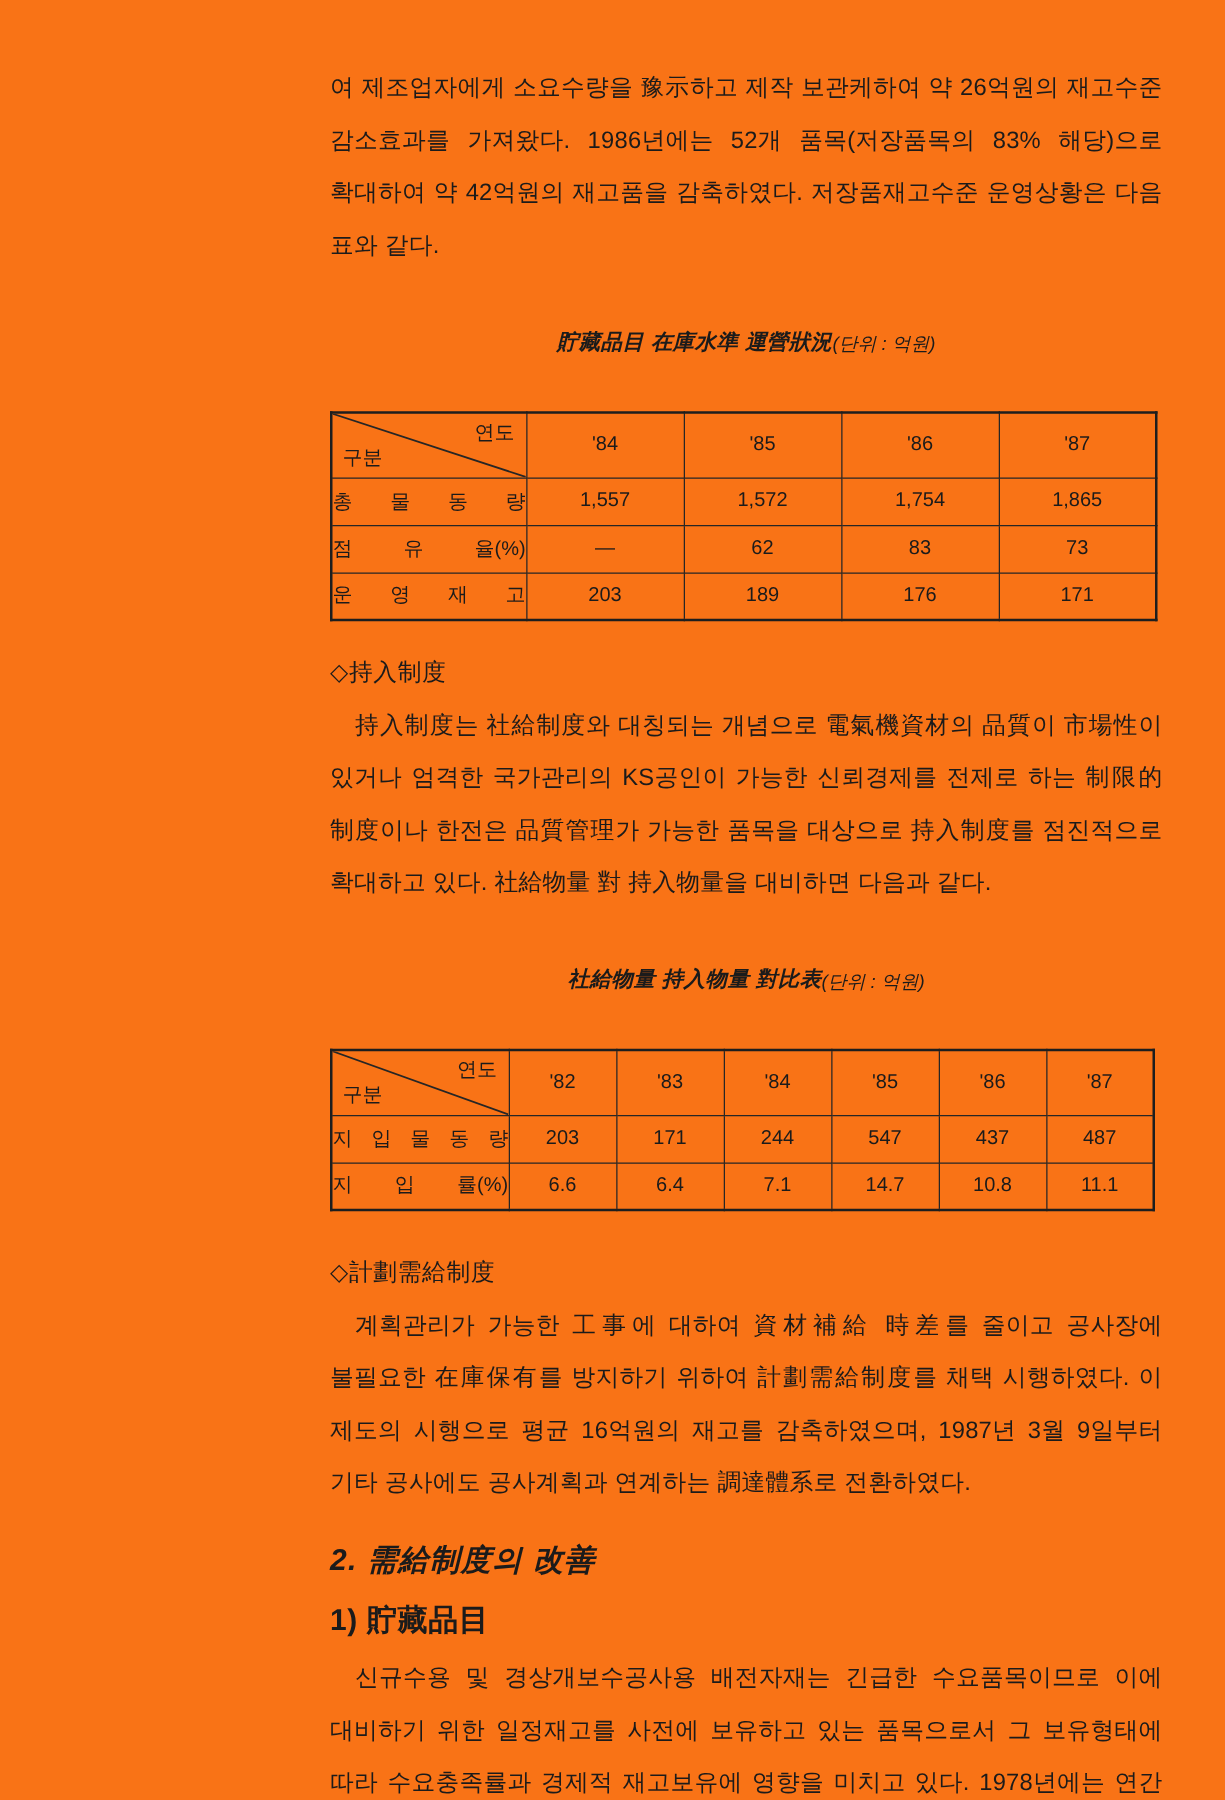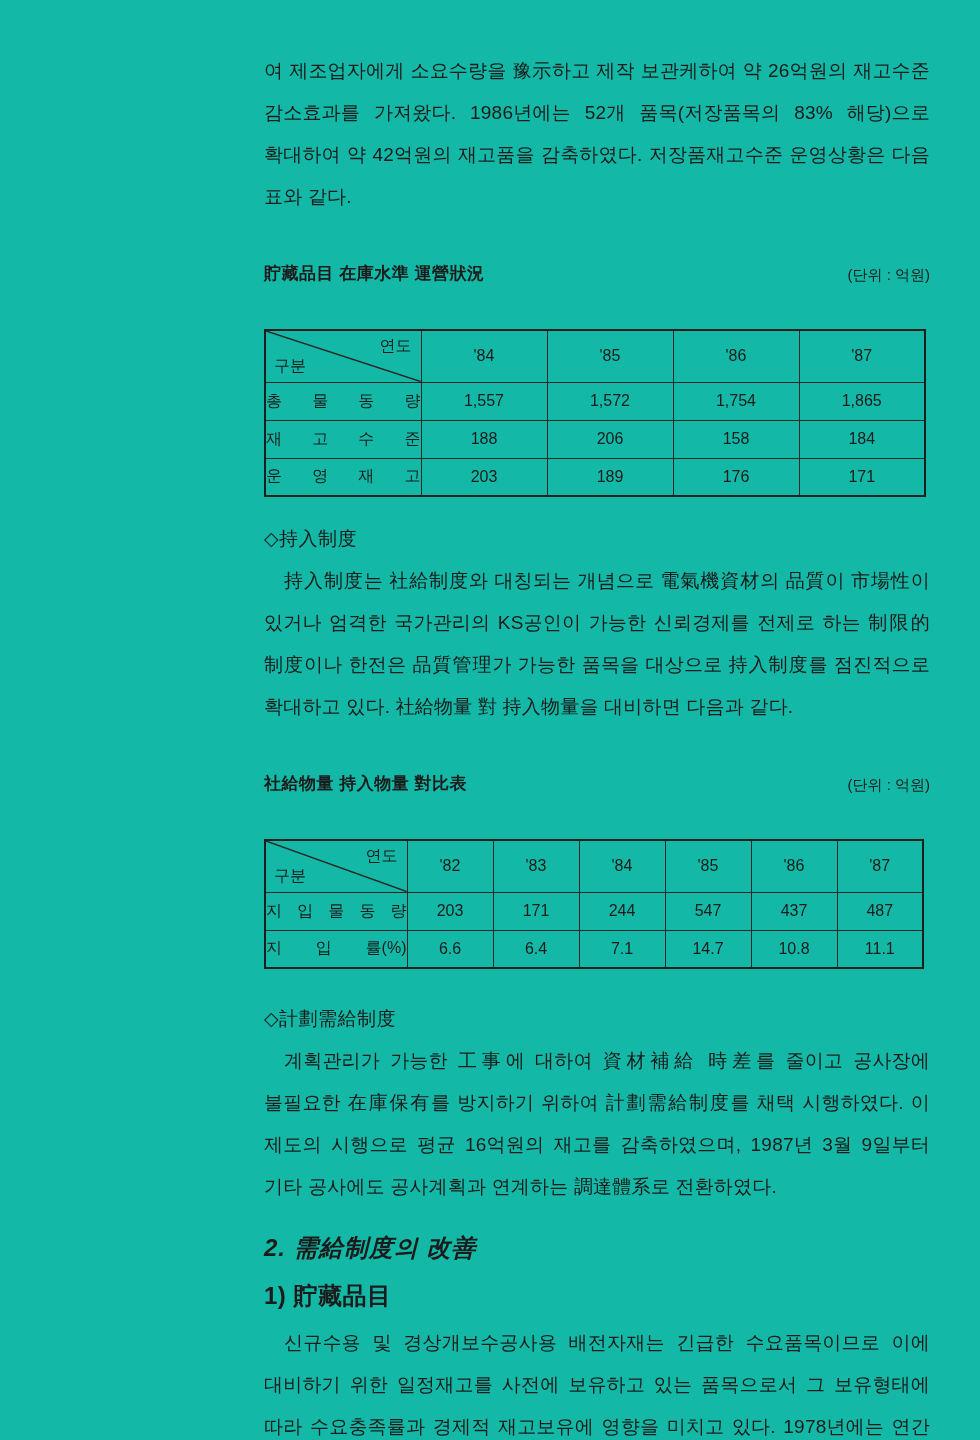--- a/index.html
+++ b/index.html
@@ -2,21 +2,21 @@
 <html lang="ko"><head>
 <meta charset="utf-8">
 <style>
   * { margin: 0; padding: 0; box-sizing: border-box; }
   html, body { background: #e9e9e9; }
   .page {
     position: relative;
     width: 980px;
     height: 1440px;
     margin: 0 auto;
-    background: #14b8a6;
+    background: #f97316;
     color: #1b1b1b;
     font-family: "Liberation Sans", "DejaVu Sans", sans-serif;
     overflow: hidden;
   }
   .content {
     position: absolute;
     left: 264px;
     top: 0;
     width: 666px;
   }
@@ -26,23 +26,24 @@
     text-align: justify;
     text-indent: 20px;
     word-break: keep-all;
     letter-spacing: 0.2px;
   }
   .body-text.no-indent { text-indent: 0; }
   .intro { margin-top: 50px; }
 
   .table-caption {
     display: flex;
-    justify-content: space-between;
+    justify-content: center;
     align-items: flex-end;
     margin-top: 14px;
+    font-style: italic;
   }
   .table-title { font-size: 17px; font-weight: bold; letter-spacing: 0.5px; }
   .table-unit  { font-size: 15px; margin-top: 34px; }
 
   table.data-table {
     border-collapse: collapse;
     width: 660px;
     margin-top: 9px;
     table-layout: fixed;
   }
@@ -140,25 +141,25 @@
       </thead>
       <tbody>
         <tr>
           <td class="row-label">총 물 동 량</td>
           <td>1,557</td>
           <td>1,572</td>
           <td>1,754</td>
           <td>1,865</td>
         </tr>
         <tr>
-          <td class="row-label">재 고 수 준</td>
-          <td>188</td>
-          <td>206</td>
-          <td>158</td>
-          <td>184</td>
+          <td class="row-label">점 유 율(%)</td>
+          <td>—</td>
+          <td>62</td>
+          <td>83</td>
+          <td>73</td>
         </tr>
         <tr>
           <td class="row-label">운 영 재 고</td>
           <td>203</td>
           <td>189</td>
           <td>176</td>
           <td>171</td>
         </tr>
       </tbody>
     </table>

